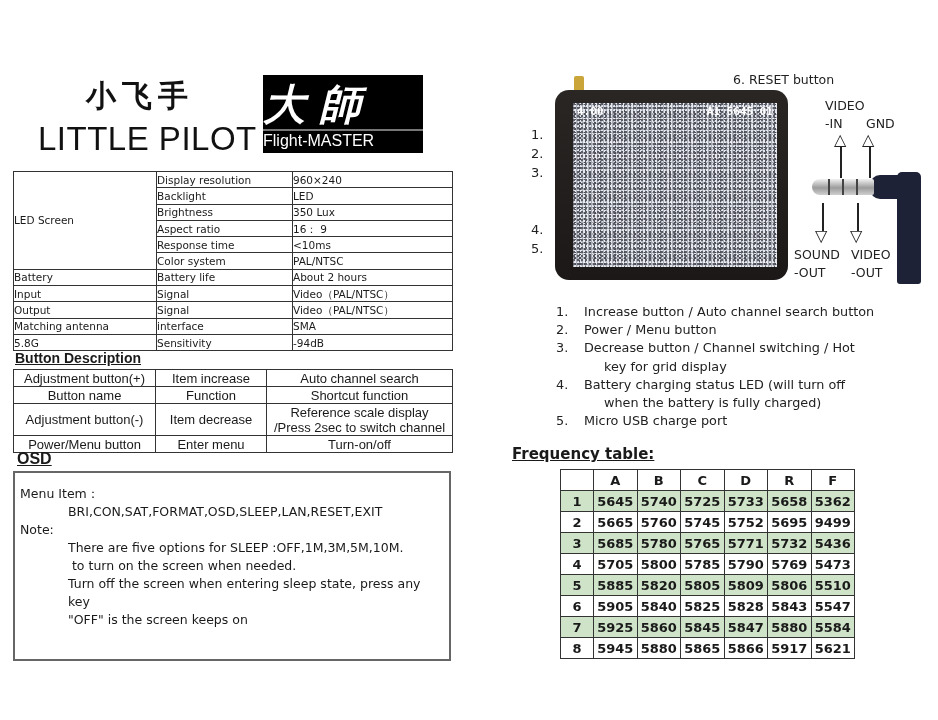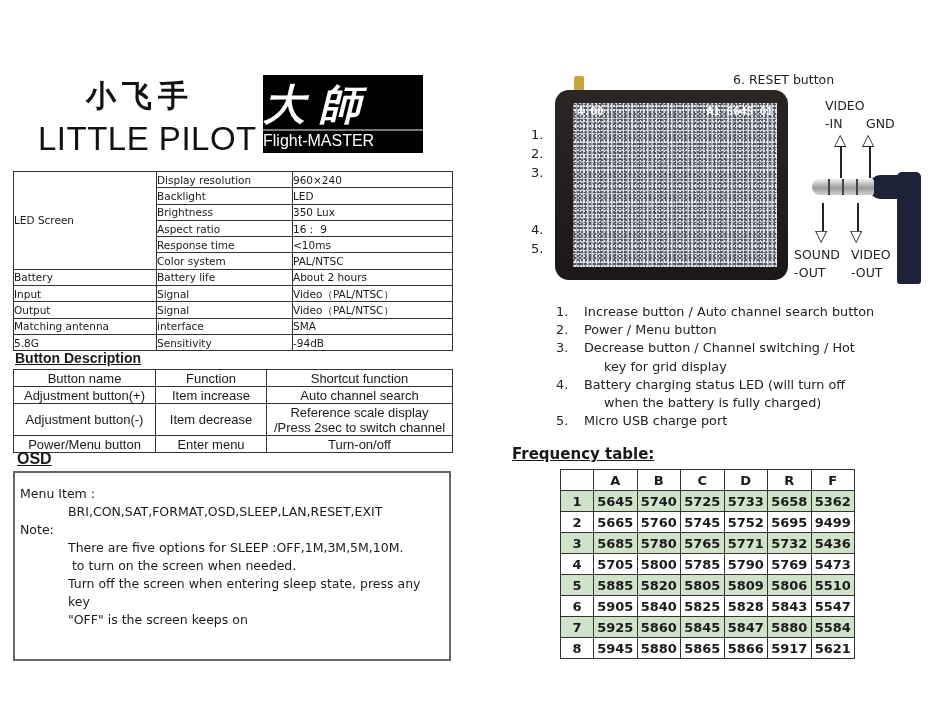--- a/index.html
+++ b/index.html
@@ -129,28 +129,28 @@
     <td>Sensitivity</td>
     <td>-94dB</td>
   </tr>
 </tbody>
   </table>
 
 <div class="abs h-btn">Button Description</div>
 <table class="abs btn-table">
   <tbody>
       <tr>
+    <td>Adjustment button(+)</td>
+    <td>Item increase</td>
+    <td>Auto channel search</td>
+  </tr>
+  <tr>
     <td class="b1">Button name</td>
     <td class="b2">Function</td>
     <td>Shortcut function</td>
-  </tr>
-  <tr>
-    <td>Adjustment button(+)</td>
-    <td>Item increase</td>
-    <td>Auto channel search</td>
   </tr>
   <tr>
     <td style="height:32px">Adjustment button(-)</td>
     <td>Item decrease</td>
     <td>
       <div>Reference scale display</div>
       <div>/Press 2sec to switch channel</div>
     </td>
   </tr>
   <tr>

